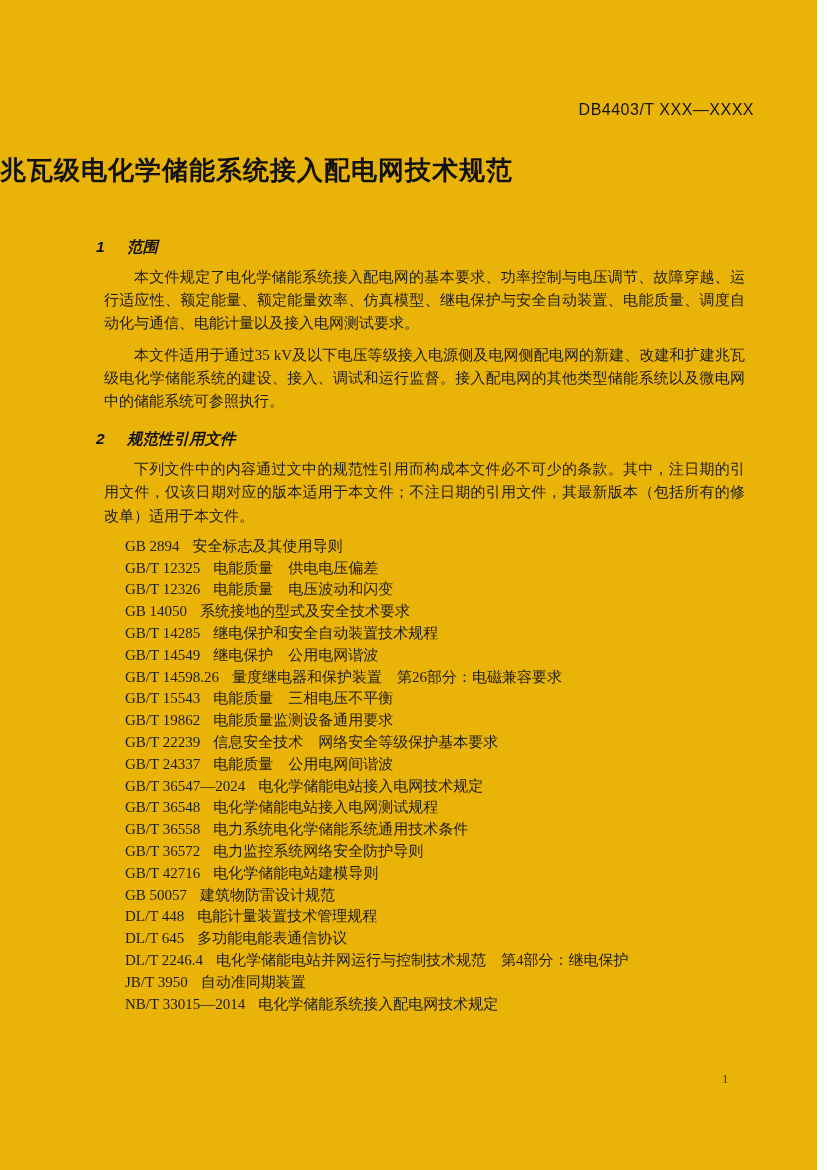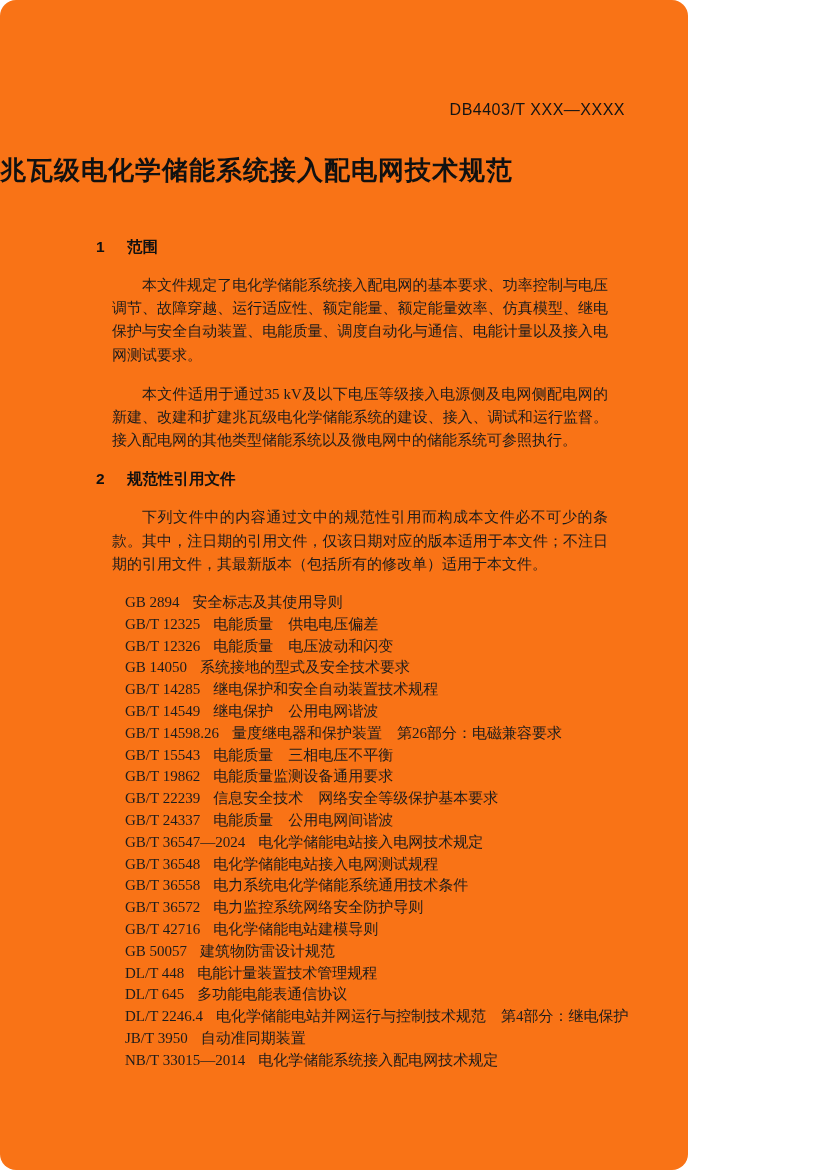--- a/index.html
+++ b/index.html
@@ -5,24 +5,23 @@
   * { box-sizing: border-box; }
   html, body { margin: 0; padding: 0; }
   body {
     width: 827px; height: 1170px;
     background: #ffffff;
     font-family: "Liberation Serif", serif;
     color: #1a1a1a;
   }
   .page {
     position: relative;
-    width: 688px; height: 1170px;
+    width: 817px; height: 1170px;
     overflow: hidden;
-    background: #f97316;
-    border-radius: 16px;
+    background: #eab308;
   }
   .doc-header {
     position: absolute;
     top: 101px; right: 63px;
     font-family: "Liberation Sans", sans-serif;
     font-size: 16px;
     font-weight: 500;
     letter-spacing: 0.5px;
     color: #141414;
     white-space: nowrap;
@@ -38,26 +37,27 @@
     letter-spacing: 1px;
   }
   .content { padding: 0 64px 0 96px; }
   .clause-heading {
     margin: 0;
     font-family: "Liberation Sans", sans-serif;
     font-size: 15.5px;
     font-weight: 700;
     line-height: 22px;
     color: #111111;
+    font-style: italic;
   }
   .clause-heading .num { display: inline-block; min-width: 31px; }
   .h-scope { margin-top: 48px; }
   .h-refs  { margin-top: 15px; }
   p.body {
-    margin: 16px;
+    margin: 8px;
     font-size: 15px;
     line-height: 23.2px;
     text-align: justify;
     text-indent: 2em;
     color: #1c1c1c;
   }
   .p-first { margin-top: 22px; }
   .p-refs-intro { margin-top: 16px; }
   ul.refs {
     list-style: none;

